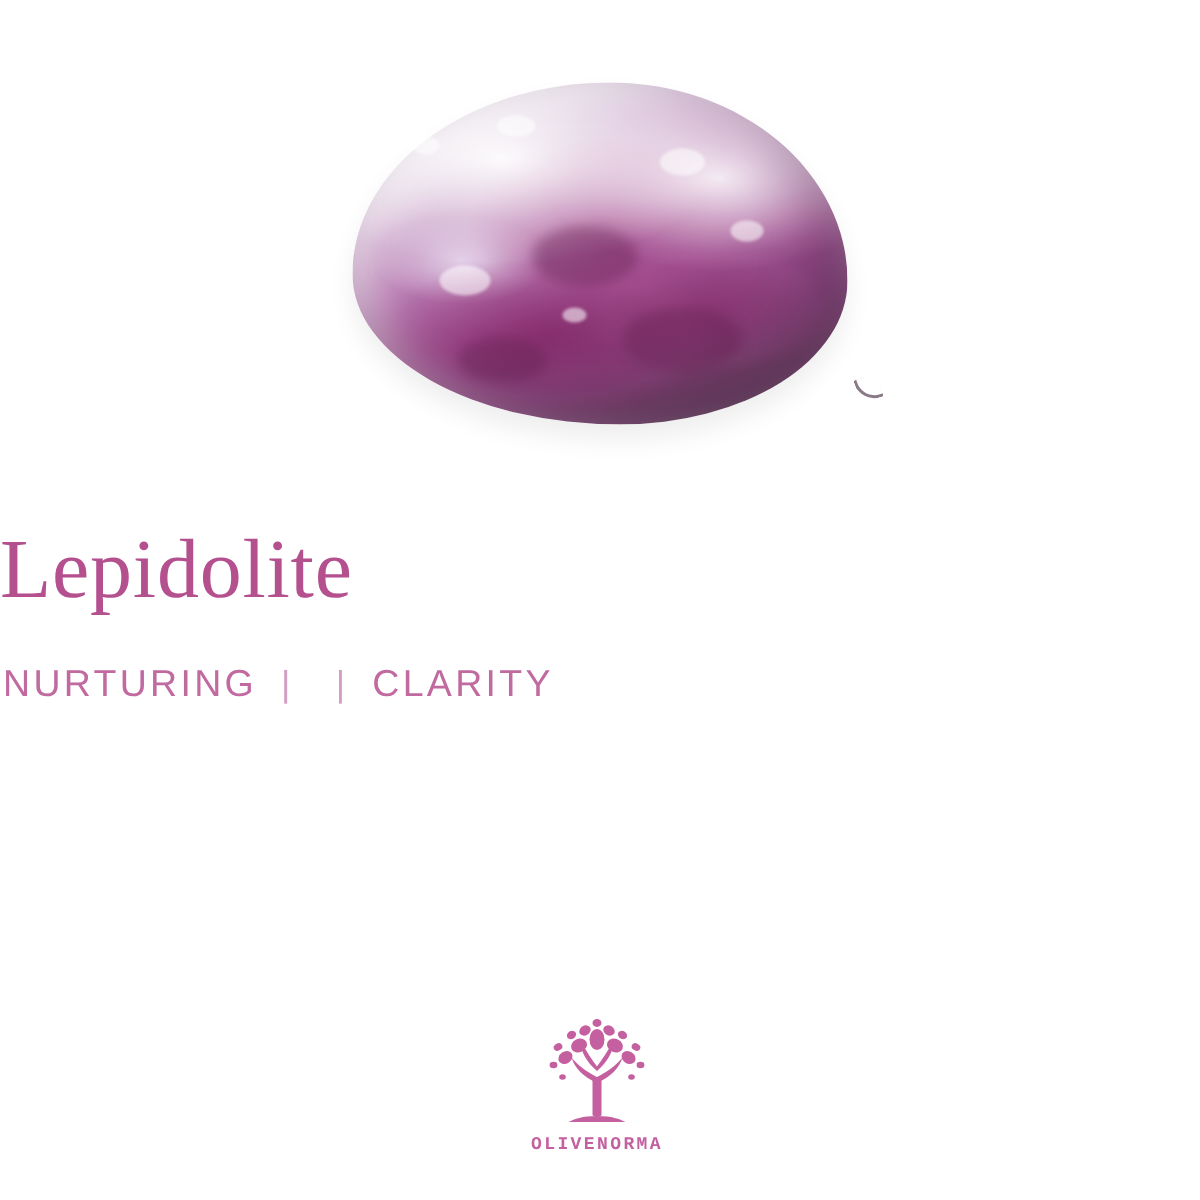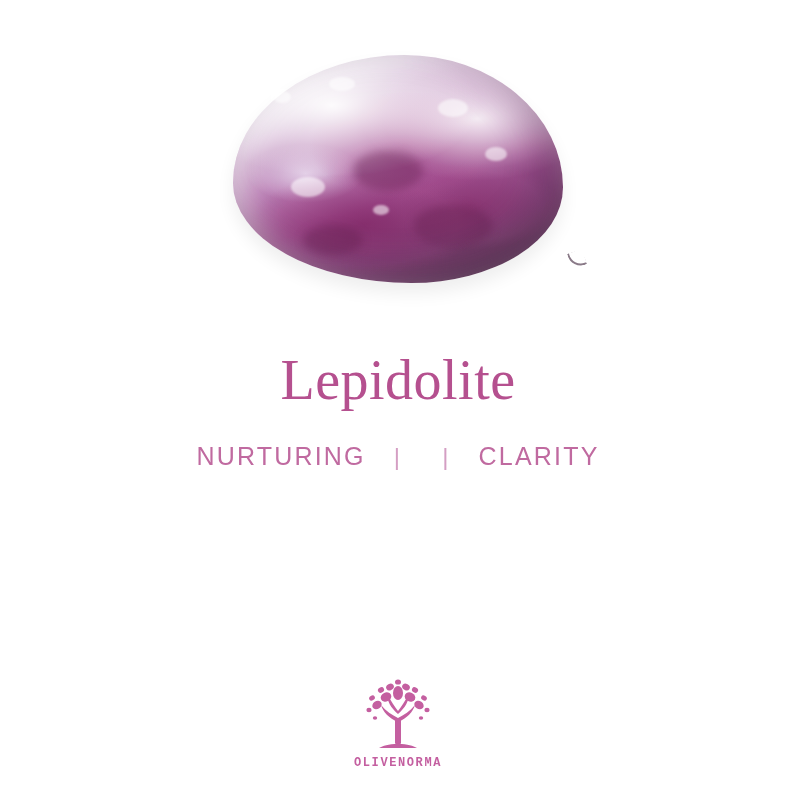--- a/index.html
+++ b/index.html
@@ -13,21 +13,20 @@
     font-family: "Liberation Serif", serif;
     overflow: hidden;
   }
   .card {
     position: relative;
     width: 796px;
     height: 800px;
     background: #ffffff;
     display: flex;
     flex-direction: column;
-    align-items: center;
   }
 
   
   .stone-area {
     position: relative;
     width: 800px;
     height: 330px;
     display: flex;
     align-items: center;
     justify-content: center;
@@ -94,21 +93,21 @@
     line-height: 1;
   }
   .keywords {
     margin-top: 34px;
     font-family: "Liberation Sans", sans-serif;
     font-size: 25px;
     letter-spacing: 2.2px;
     color: #c06aa0;
     display: flex;
     align-items: center;
-    gap: 12px;
+    gap: 0;
   }
   .keywords .kw { padding: 0 2px; }
   .keywords .sep {
     color: #d49ec3;
     padding: 0 14px;
     font-size: 24px;
   }
   .desc {
     margin-top: 26px;
     width: 660px;

